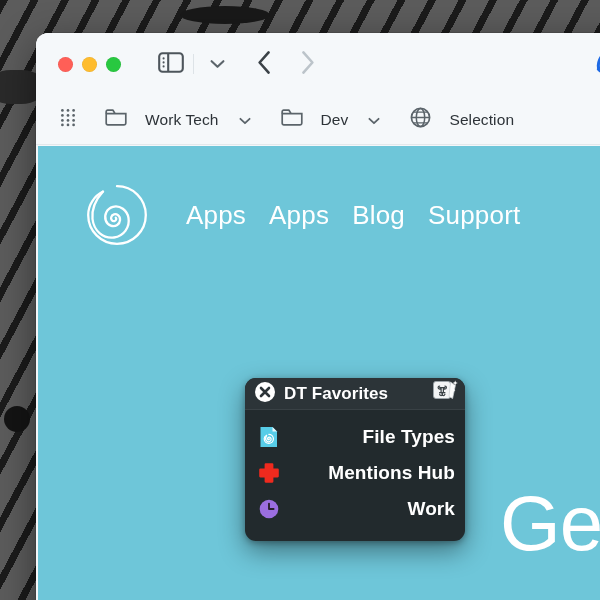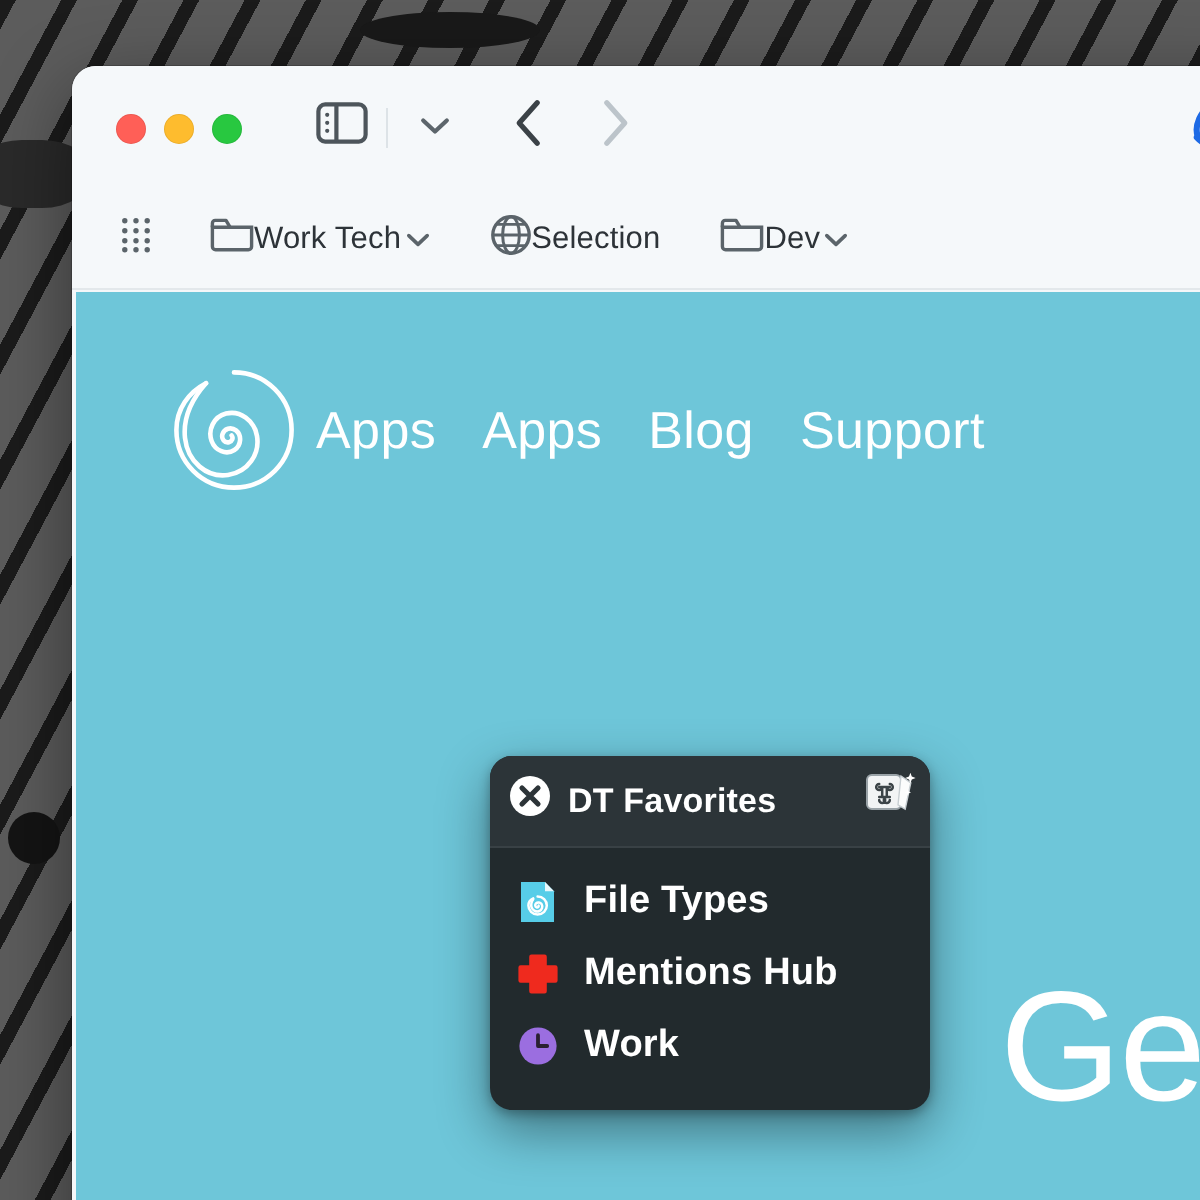--- a/index.html
+++ b/index.html
@@ -65,21 +65,21 @@
   
   #bookmarks-bar {
     height:50px;
     display:flex; align-items:center;
     padding:0 14px 0 20px;
     gap:0;
     background:#f5f8fa;
     border-bottom:1px solid #e3e8eb;
   }
   .bm-item {
-    display:flex; align-items:center; gap:0;
+    display:flex; align-items:center; gap:18px;
     font-size:15.5px; color:#2d3338; letter-spacing:.1px;
     padding:4px 6px; border-radius:5px; white-space:nowrap;
   }
   #bm-grid { margin-right:16px; padding:4px; }
   .bm-gap { margin-left:18px; }
   .bm-chevron { margin-left:2px; }
 
   
   #page {
     position:absolute;
@@ -90,21 +90,21 @@
   }
 
   
   #site-nav {
     position:absolute; left:48px; top:38px;
     display:flex; align-items:center; gap:0;
   }
   #site-logo { width:62px; height:62px; flex:0 0 auto; }
   #site-links {
     display:flex; align-items:baseline; gap:23px;
-    margin-left:10px;
+    margin-left:38px;
     font-size:26px; color:#ffffff; font-weight:300; letter-spacing:.2px;
   }
   .site-link { color:#fff; text-decoration:none; white-space:nowrap; }
 
   #hero-headline {
     position:absolute;
     left:462px; top:338px;
     font-size:78px; font-weight:300; color:#ffffff;
     letter-spacing:-1px; white-space:nowrap; line-height:1;
   }
@@ -114,38 +114,39 @@
     position:absolute;
     left:207px; top:232px;
     width:220px;
     background:#222a2d;
     border-radius:11px;
     box-shadow:0 10px 26px rgba(0,0,0,.42), 0 2px 6px rgba(0,0,0,.3);
     overflow:hidden;
     z-index:20;
   }
   #popup-header {
-    height:46px;
+    height:32px;
     display:flex; align-items:center;
     padding:0 7px 0 9px;
     background:#2c3438;
     border-bottom:1px solid #394145;
     position:relative;
   }
   #popup-title {
     font-size:17px; font-weight:bold; color:#ffffff;
     margin-left:8px; letter-spacing:.1px; white-space:nowrap;
     flex:1 1 auto;
   }
   #popup-list { padding:9px 0 14px 0; }
   .popup-item {
     display:flex; align-items:center;
     height:36px;
     padding:0 10px 0 13px;
     gap:12px;
+    justify-content:space-between;
   }
   .popup-item-label {
     font-size:19px; font-weight:bold; color:#ffffff;
     letter-spacing:.1px; white-space:nowrap;
   }
   .popup-icon { width:22px; height:22px; flex:0 0 auto; display:block; }
 </style>
 </head>
 <body>
 
@@ -244,43 +245,43 @@
       <span>Work Tech</span>
       <span class="bm-chevron">
         <svg width="12" height="8" viewBox="0 0 12 8" fill="none">
           <path d="M1.4 1.8 L6 6.2 L10.6 1.8" stroke="#5b646a" stroke-width="1.8" stroke-linecap="round" stroke-linejoin="round"></path>
         </svg>
       </span>
     </div>
 
     <div class="bm-item bm-gap">
       <span>
+        <svg width="22" height="17" viewBox="0 0 22 17" fill="none">
+          <path d="M1.2 4.6 V14.3 a1.6 1.6 0 0 0 1.6 1.6 H19.2 a1.6 1.6 0 0 0 1.6 -1.6 V4.6 Z" stroke="#5b646a" stroke-width="1.7"></path>
+          <path d="M1.2 4.6 V2.6 a1.4 1.4 0 0 1 1.4 -1.4 H8 l2 3.4" stroke="#5b646a" stroke-width="1.7" stroke-linejoin="round"></path>
+        </svg>
+      </span>
+      <span>Dev</span>
+      <span class="bm-chevron">
+        <svg width="12" height="8" viewBox="0 0 12 8" fill="none">
+          <path d="M1.4 1.8 L6 6.2 L10.6 1.8" stroke="#5b646a" stroke-width="1.8" stroke-linecap="round" stroke-linejoin="round"></path>
+        </svg>
+      </span>
+    </div>
+
+    <div class="bm-item bm-gap">
+      <span>
         <svg width="21" height="21" viewBox="0 0 21 21" fill="none">
           <circle cx="10.5" cy="10.5" r="9.1" stroke="#5b646a" stroke-width="1.7"></circle>
           <ellipse cx="10.5" cy="10.5" rx="4.2" ry="9.1" stroke="#5b646a" stroke-width="1.5"></ellipse>
           <line x1="1.5" y1="10.5" x2="19.5" y2="10.5" stroke="#5b646a" stroke-width="1.5"></line>
           <path d="M3.3 5.2 H17.7 M3.3 15.8 H17.7" stroke="#5b646a" stroke-width="1.3"></path>
         </svg>
       </span>
       <span>Selection</span>
-    </div>
-
-    <div class="bm-item bm-gap">
-      <span>
-        <svg width="22" height="17" viewBox="0 0 22 17" fill="none">
-          <path d="M1.2 4.6 V14.3 a1.6 1.6 0 0 0 1.6 1.6 H19.2 a1.6 1.6 0 0 0 1.6 -1.6 V4.6 Z" stroke="#5b646a" stroke-width="1.7"></path>
-          <path d="M1.2 4.6 V2.6 a1.4 1.4 0 0 1 1.4 -1.4 H8 l2 3.4" stroke="#5b646a" stroke-width="1.7" stroke-linejoin="round"></path>
-        </svg>
-      </span>
-      <span>Dev</span>
-      <span class="bm-chevron">
-        <svg width="12" height="8" viewBox="0 0 12 8" fill="none">
-          <path d="M1.4 1.8 L6 6.2 L10.6 1.8" stroke="#5b646a" stroke-width="1.8" stroke-linecap="round" stroke-linejoin="round"></path>
-        </svg>
-      </span>
     </div>
 
   </div>
 
   <div id="page">
 
     <div id="site-nav">
       <span id="site-logo">
         <svg width="62" height="62" viewBox="0 0 62 62" fill="none">
           <path d="M31 2.2 C47 2.2 59.8 15 59.8 31 C59.8 47 47 59.8 31 59.8 C15 59.8 2.2 47 2.2 31 C2.2 20.5 8.4 12 17 7.6" stroke="#ffffff" stroke-width="2.3" stroke-linecap="round"></path>

